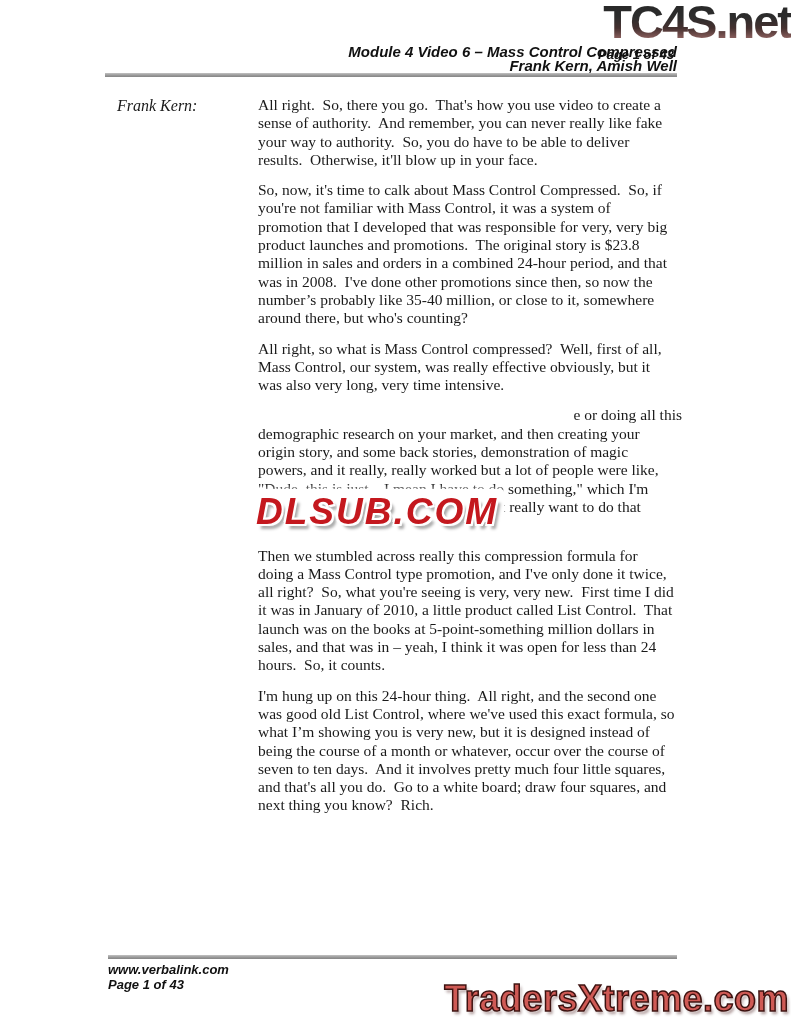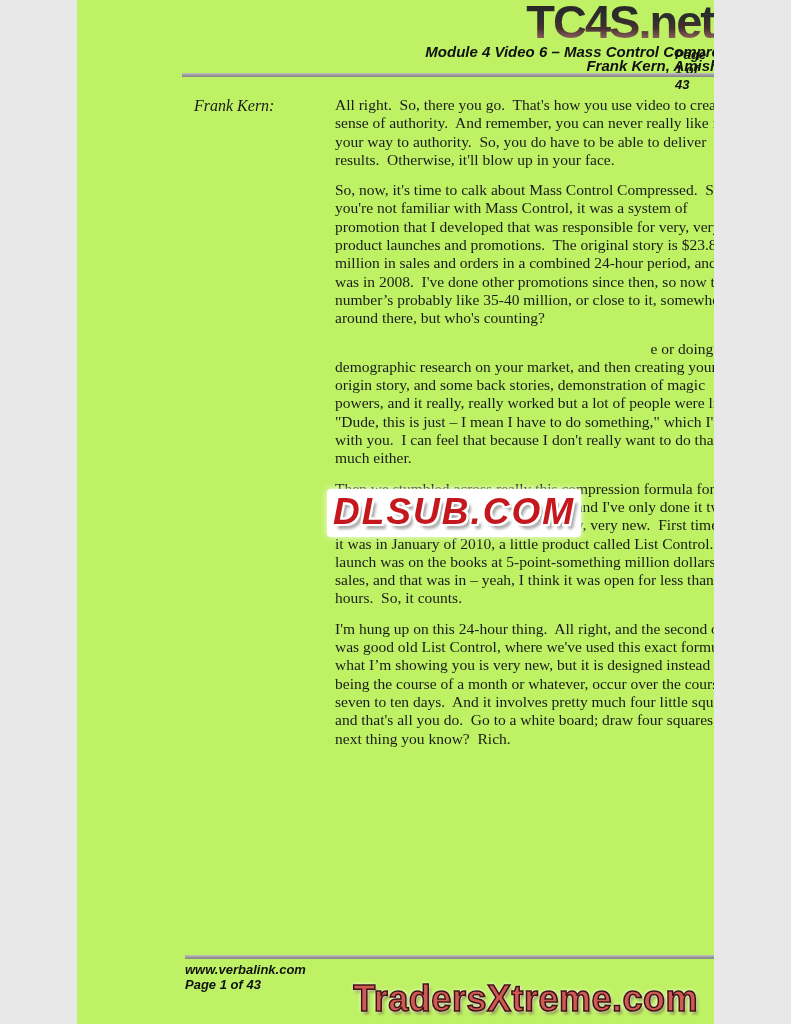--- a/index.html
+++ b/index.html
@@ -1,21 +1,21 @@
 <!DOCTYPE html>
 <html><head>
 <meta charset="utf-8">
 <style>
   * { margin:0; padding:0; box-sizing:border-box; }
   html,body { background:#e8e8e8; }
   .page {
     position:relative;
-    width:637px; height:1024px;
+    width:791px; height:1024px;
     margin:0 auto;
-    background:#bef264;
+    background:#ffffff;
     overflow:hidden;
     font-family:"Liberation Serif", serif;
     color:#1a1a1a;
   }
   
   .logo {
     position:absolute; top:-6px; right:0; width:196px; height:52px;
     text-align:right;
   }
   .logo-text {
@@ -87,21 +87,21 @@
     background:linear-gradient(180deg,#c2c2c2 0%,#9a9a9a 55%,#858585 100%);
   }
   .footer-row {
     position:absolute; top:962px; left:108px; width:569px;
     display:flex; justify-content:space-between;
     font-family:"Liberation Sans", sans-serif;
     font-weight:bold; font-style:italic; font-size:13px; color:#111;flex-direction:column;
   }
   
   .banner {
-    position:absolute; top:978px; right:16px; z-index:5;margin-left:16px;
+    position:absolute; top:978px; right:2px; z-index:5;margin-left:16px;
   }
   .banner-text {
     font-family:"Liberation Sans", sans-serif;
     font-weight:bold; font-size:36px; letter-spacing:0.5px;
     color:#cf5a55;
     -webkit-text-stroke:1.5px #3d1210;
     text-shadow:
       0 0 3px #ffffff, 0 0 4px #ffffff,
       2px 3px 3px rgba(60,10,10,0.45);
   }
@@ -130,20 +130,23 @@
 your way to authority.  So, you do have to be able to deliver
 results.  Otherwise, it'll blow up in your face.</div>
     <div class="para">So, now, it's time to calk about Mass Control Compressed.  So, if
 you're not familiar with Mass Control, it was a system of
 promotion that I developed that was responsible for very, very big
 product launches and promotions.  The original story is $23.8
 million in sales and orders in a combined 24-hour period, and that
 was in 2008.  I've done other promotions since then, so now the
 number’s probably like 35-40 million, or close to it, somewhere
 around there, but who's counting?</div>
+    <div class="para">All right, so what is Mass Control compressed?  Well, first of all,
+Mass Control, our system, was really effective obviously, but it
+was also very long, very time intensive.</div>
     <div class="obscured-line">e or doing all this</div>
     <div class="para">demographic research on your market, and then creating your
 origin story, and some back stories, demonstration of magic
 powers, and it really, really worked but a lot of people were like,
 "Dude, this is just – I mean I have to do something," which I'm
 with you.  I can feel that because I don't really want to do that
 much either.</div>
     <div class="para">Then we stumbled across really this compression formula for
 doing a Mass Control type promotion, and I've only done it twice,
 all right?  So, what you're seeing is very, very new.  First time I did

